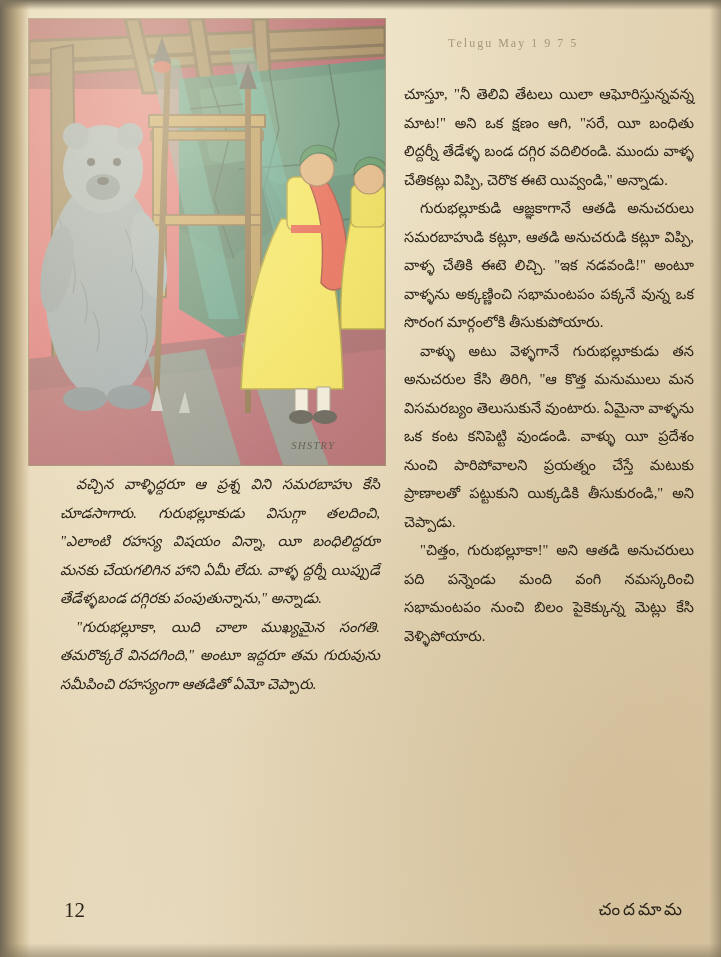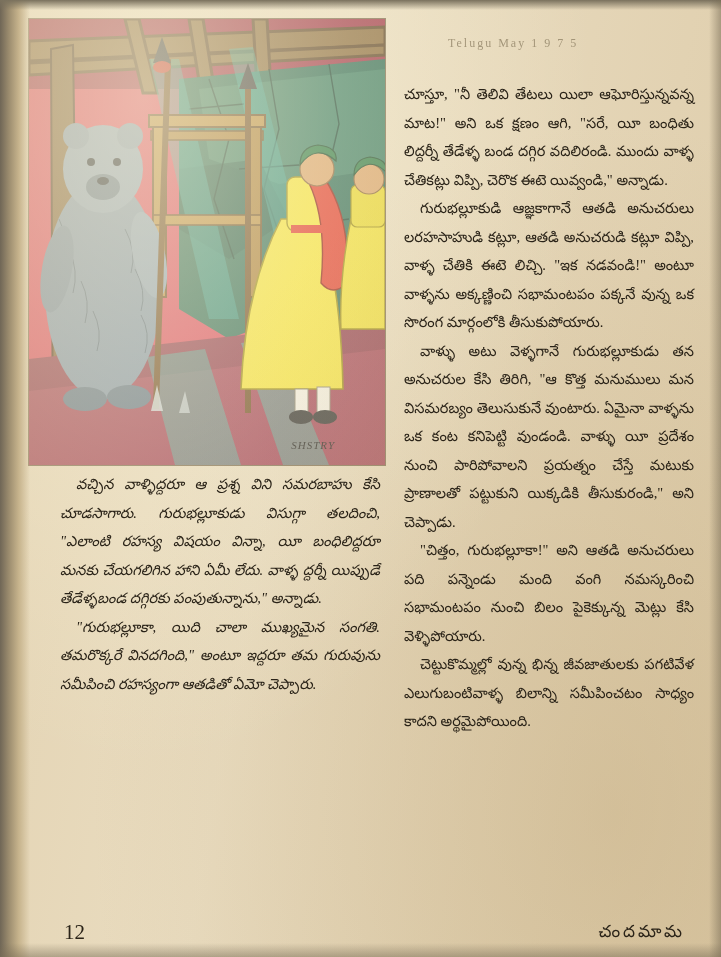--- a/index.html
+++ b/index.html
@@ -123,21 +123,21 @@
     font-style: italic;
   }
   .col-right {
     left: 404px;
     top: 80px;
     width: 290px;
   }
 
   .footer {
     position: absolute;
-    bottom: 12px;
+    bottom: 34px;
     left: 0;
     right: 0;
     z-index: 5;
     height: 24px;
     text-align: right;
   }
   .page-number {
     position: absolute;
     left: 64px;
     bottom: 0;
@@ -286,24 +286,23 @@
     <div class="sig">SHSTRY</div>
   </div>
 
   <div class="col col-left">
     <p>వచ్చిన వాళ్ళిద్దరూ ఆ ప్రశ్న విని సమరబాహు కేసి చూడసాగారు. గురుభల్లూకుడు విసుగ్గా తలదించి, "ఎలాంటి రహస్య విషయం విన్నా, యీ బంధిలిద్దరూ మనకు చేయగలిగిన హాని ఏమీ లేదు. వాళ్ళ ద్దర్నీ యిప్పుడే తేడేళ్ళబండ దగ్గిరకు పంపుతున్నాను," అన్నాడు.</p>
     <p>"గురుభల్లూకా, యిది చాలా ముఖ్యమైన సంగతి. తమరొక్కరే వినదగింది," అంటూ ఇద్దరూ తమ గురువును సమీపించి రహస్యంగా ఆతడితో ఏమో చెప్పారు.</p>
   </div>
 
   <div class="col col-right">
     <p class="noindent">చూస్తూ, "నీ తెలివి తేటలు యిలా ఆఘోరిస్తున్నవన్న మాట!" అని ఒక క్షణం ఆగి, "సరే, యీ బంధితు లిద్దర్నీ తేడేళ్ళ బండ దగ్గిర వదిలిరండి. ముందు వాళ్ళ చేతికట్లు విప్పి, చెరొక ఈటె యివ్వండి," అన్నాడు.</p>
-    <p>గురుభల్లూకుడి ఆజ్ఞకాగానే ఆతడి అనుచరులు లరహసాహుడి కట్లూ, ఆతడి అనుచరుడి కట్లూ విప్పి, వాళ్ళ చేతికి ఈటె లిచ్చి. "ఇక నడవండి!" అంటూ వాళ్ళను అక్కణ్ణించి సభామంటపం పక్కనే వున్న ఒక సొరంగ మార్గంలోకి తీసుకుపోయారు.</p>
+    <p>గురుభల్లూకుడి ఆజ్ఞకాగానే ఆతడి అనుచరులు సమరబాహుడి కట్లూ, ఆతడి అనుచరుడి కట్లూ విప్పి, వాళ్ళ చేతికి ఈటె లిచ్చి. "ఇక నడవండి!" అంటూ వాళ్ళను అక్కణ్ణించి సభామంటపం పక్కనే వున్న ఒక సొరంగ మార్గంలోకి తీసుకుపోయారు.</p>
     <p>వాళ్ళు అటు వెళ్ళగానే గురుభల్లూకుడు తన అనుచరుల కేసి తిరిగి, "ఆ కొత్త మనుములు మన విసమరబ్యం తెలుసుకునే వుంటారు. ఏమైనా వాళ్ళను ఒక కంట కనిపెట్టి వుండండి. వాళ్ళు యీ ప్రదేశం నుంచి పారిపోవాలని ప్రయత్నం చేస్తే మటుకు ప్రాణాలతో పట్టుకుని యిక్కడికి తీసుకురండి," అని చెప్పాడు.</p>
     <p>"చిత్తం, గురుభల్లూకా!" అని ఆతడి అనుచరులు పది పన్నెండు మంది వంగి నమస్కరించి సభామంటపం నుంచి బిలం పైకెక్కున్న మెట్లు కేసి వెళ్ళిపోయారు.</p>
-    <p>చెట్టుకొమ్మల్లో వున్న భిన్న జీవజాతులకు పగటివేళ ఎలుగుబంటివాళ్ళ బిలాన్ని సమీపించటం సాధ్యం కాదని అర్థమైపోయింది.</p>
   </div>
 
   <div class="footer">
     <div class="page-number">12</div>
     <div class="magazine-name">చందమామ</div>
   </div>
 
 </div>
 
 </body></html>

